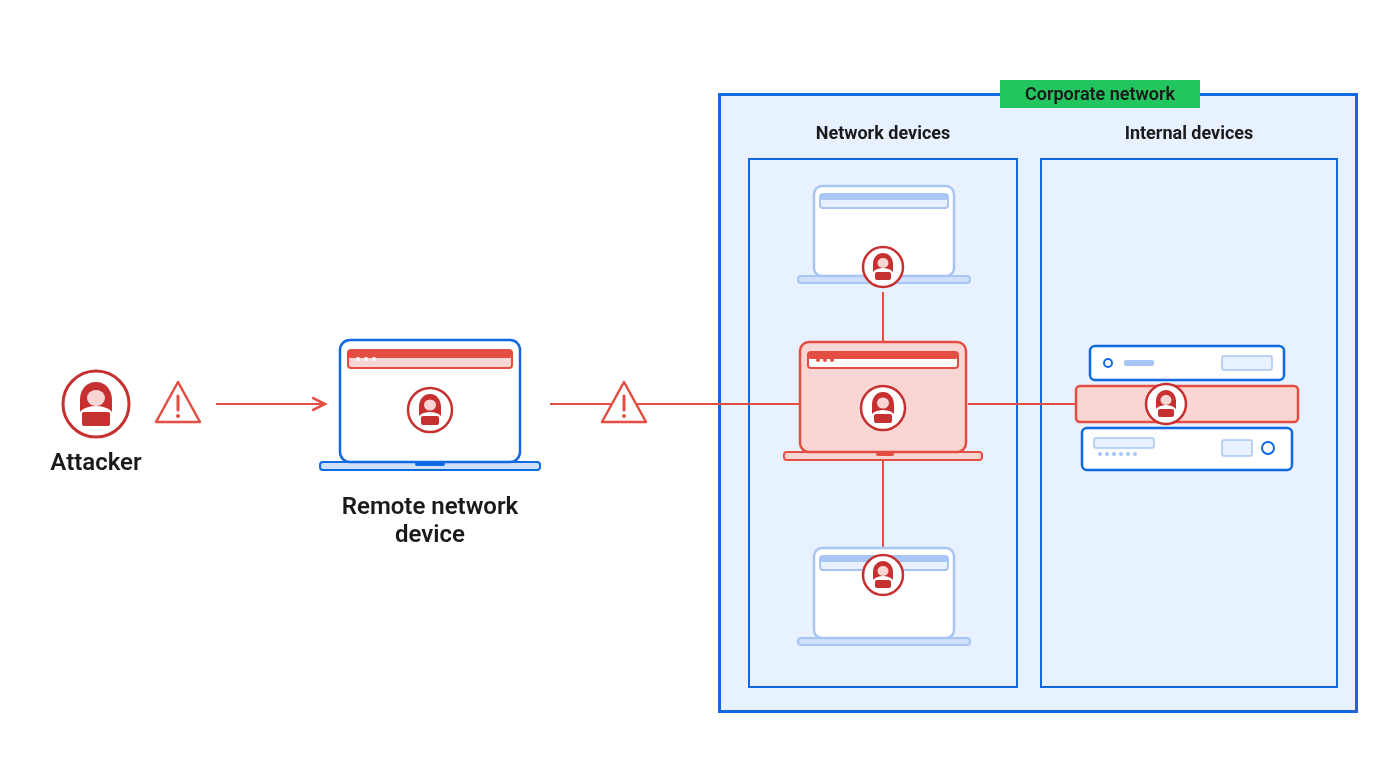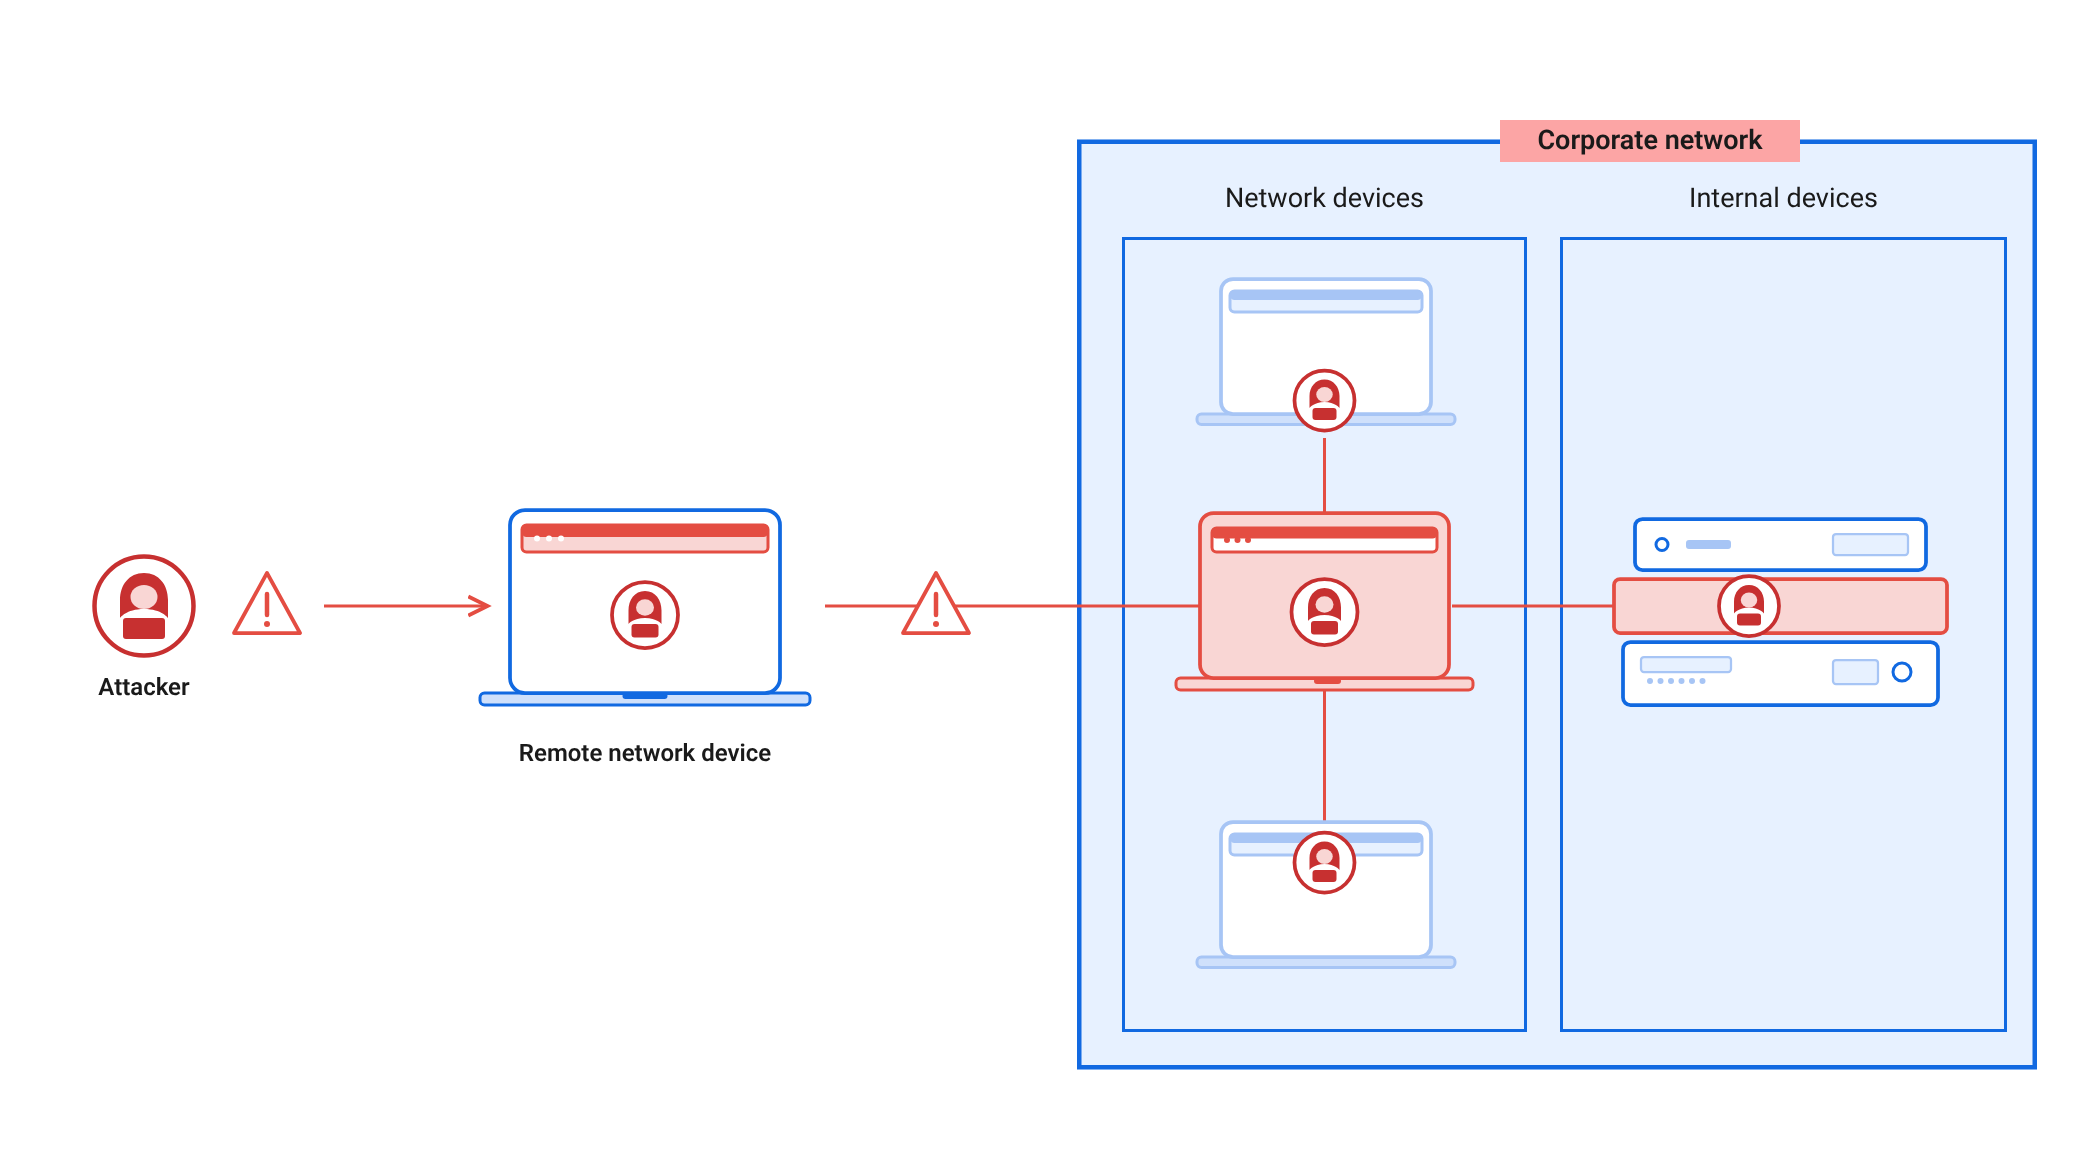--- a/index.html
+++ b/index.html
@@ -1,24 +1,24 @@
 <!DOCTYPE html>
 <html><head>
 <meta charset="utf-8">
 <style>
   html,body{margin:0;padding:0;width:1395px;height:776px;background:#fff;font-family:-apple-system,BlinkMacSystemFont,"Segoe UI",Roboto,Helvetica,Arial,sans-serif;color:#1a1a1a;overflow:hidden}
   .stage{position:relative;width:1395px;height:776px}
-  .label{position:absolute;font-size:16px;font-weight:600;text-align:center}
+  .label{position:absolute;font-size:24px;font-weight:600;text-align:center}
   
   .corp{position:absolute;left:718px;top:93px;width:640px;height:620px;border:3px solid #1169e1;background:#e7f1ff;box-sizing:border-box}
-  .corp-tab{position:absolute;left:1000px;top:80px;width:200px;height:28px;background:#fca5a5;text-align:center;font-size:18px;font-weight:600;line-height:28px}
+  .corp-tab{position:absolute;left:1000px;top:80px;width:200px;height:28px;background:#22c55e;text-align:center;font-size:18px;font-weight:600;line-height:28px}
   .subbox{position:absolute;border:2px solid #1169e1;box-sizing:border-box}
   .sub-left{left:748px;top:158px;width:270px;height:530px}
   .sub-right{left:1040px;top:158px;width:298px;height:530px}
-  .sub-label{position:absolute;font-size:18px;font-weight:400;text-align:center}
+  .sub-label{position:absolute;font-size:18px;font-weight:700;text-align:center}
   .sub-label.l1{left:748px;top:122px;width:270px}
   .sub-label.l2{left:1040px;top:122px;width:298px}
   
   .sv{position:absolute}
 </style>
 </head>
 <body>
 
 <div class="stage">
 

